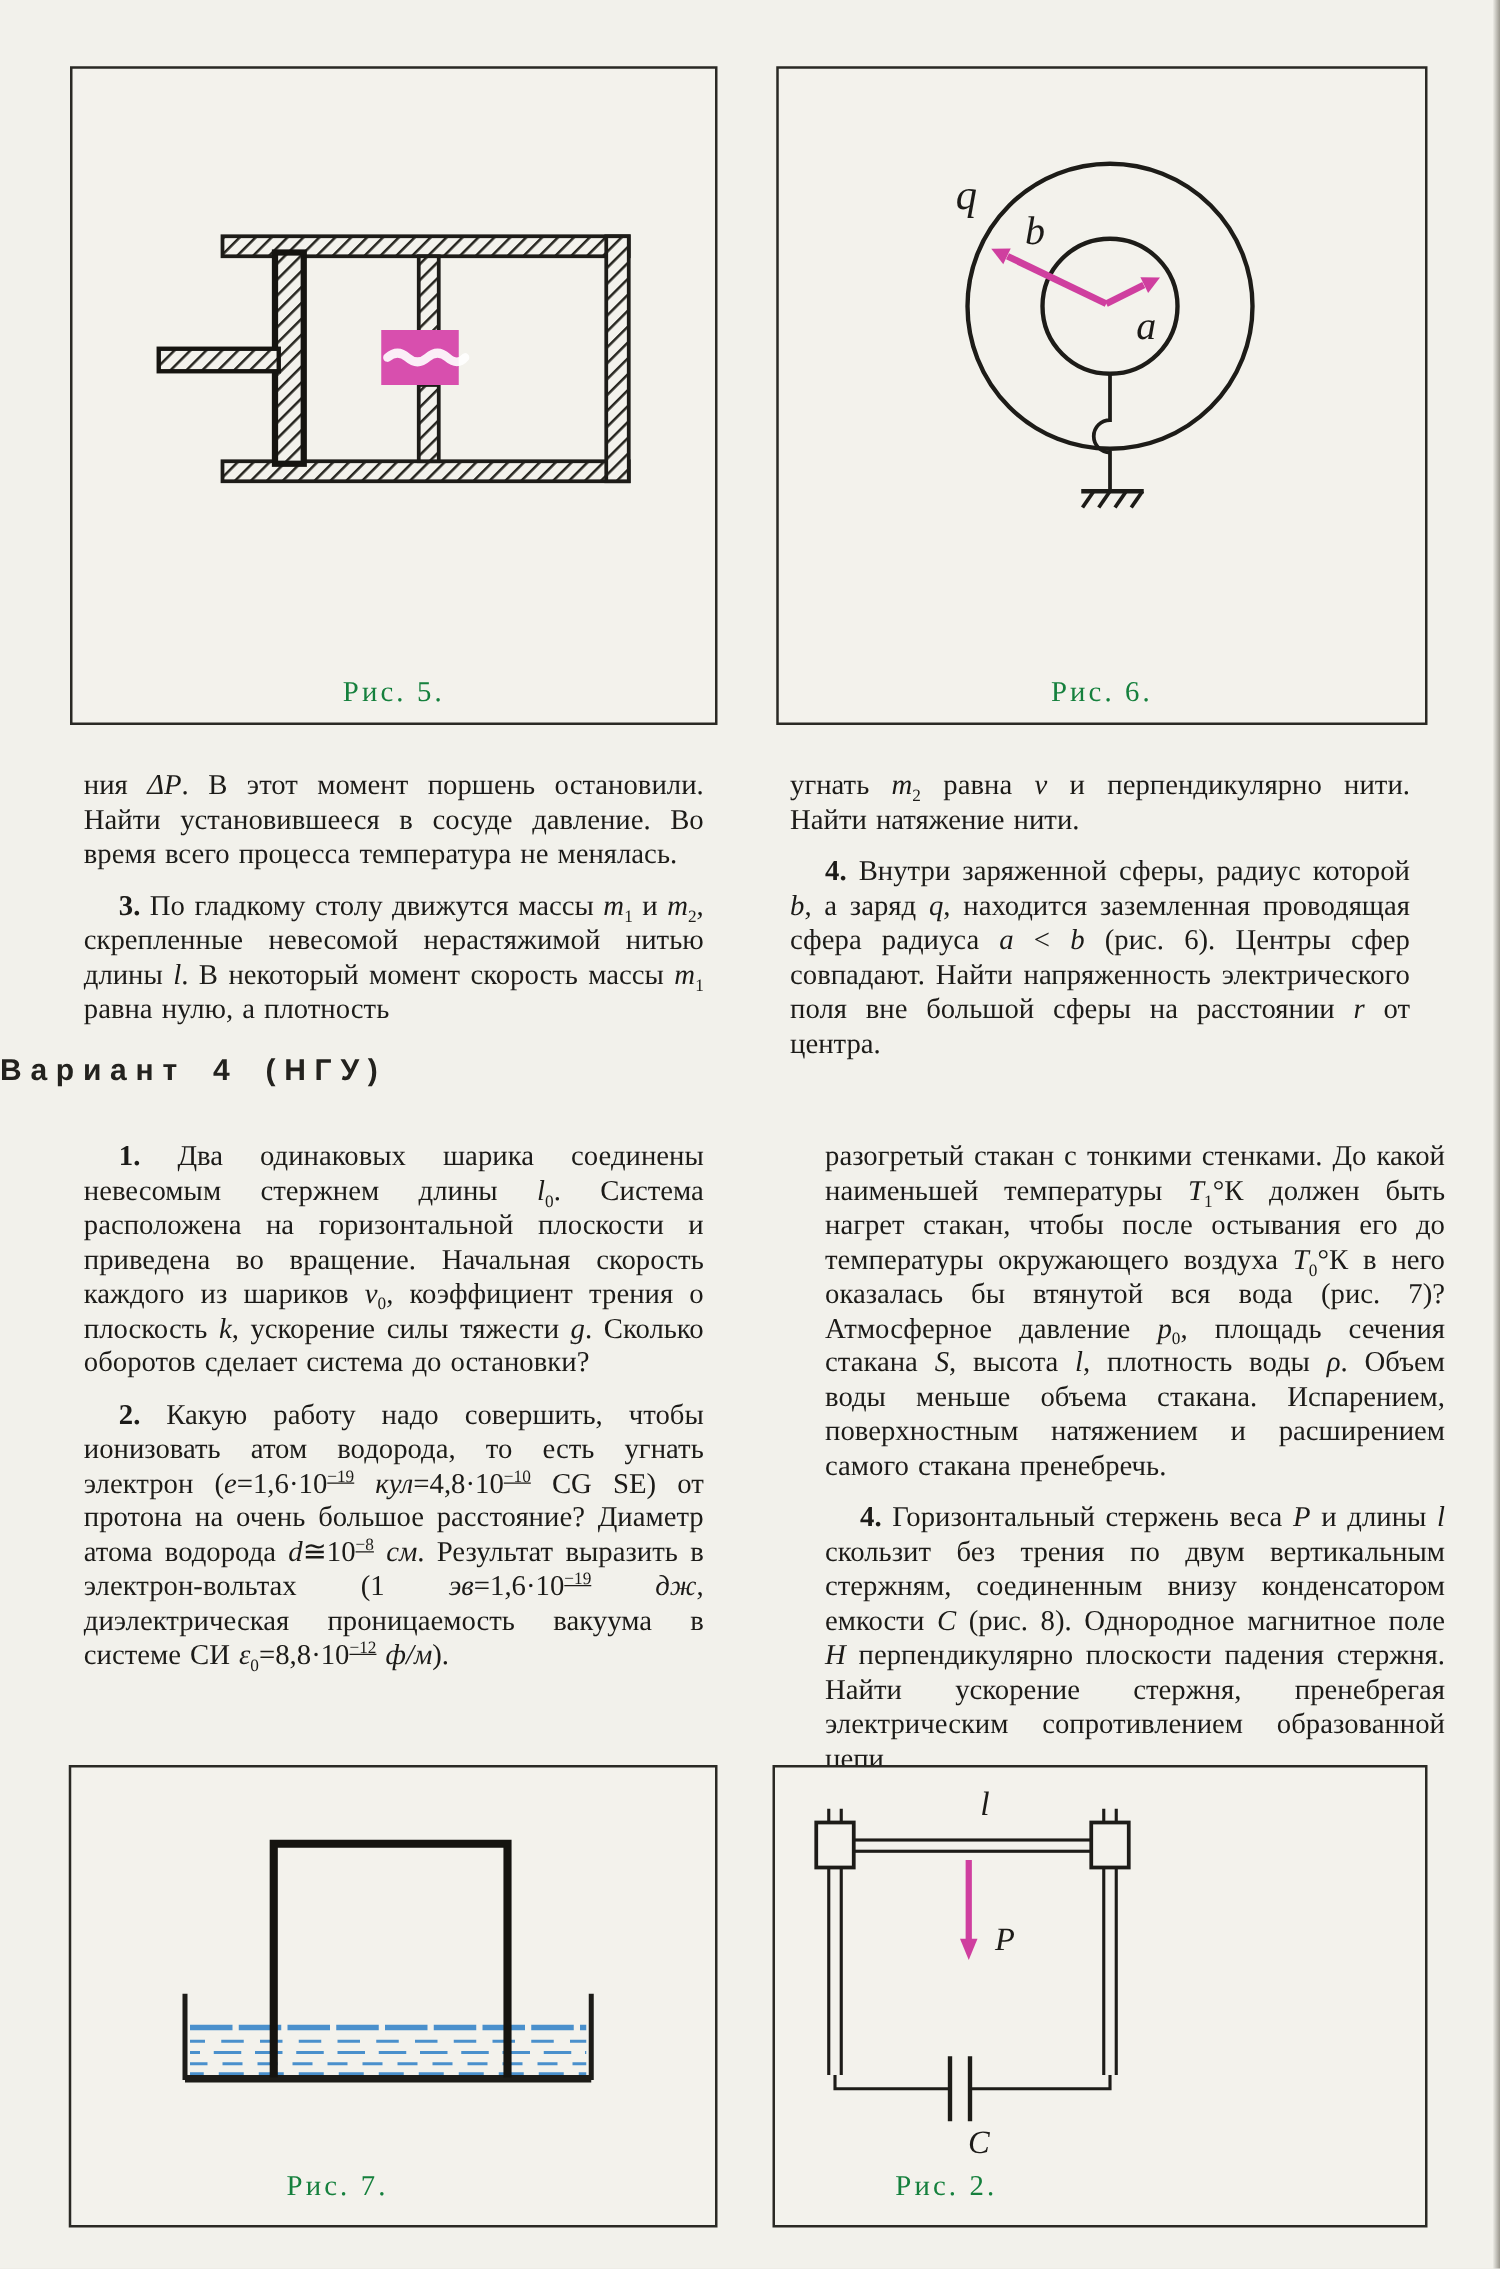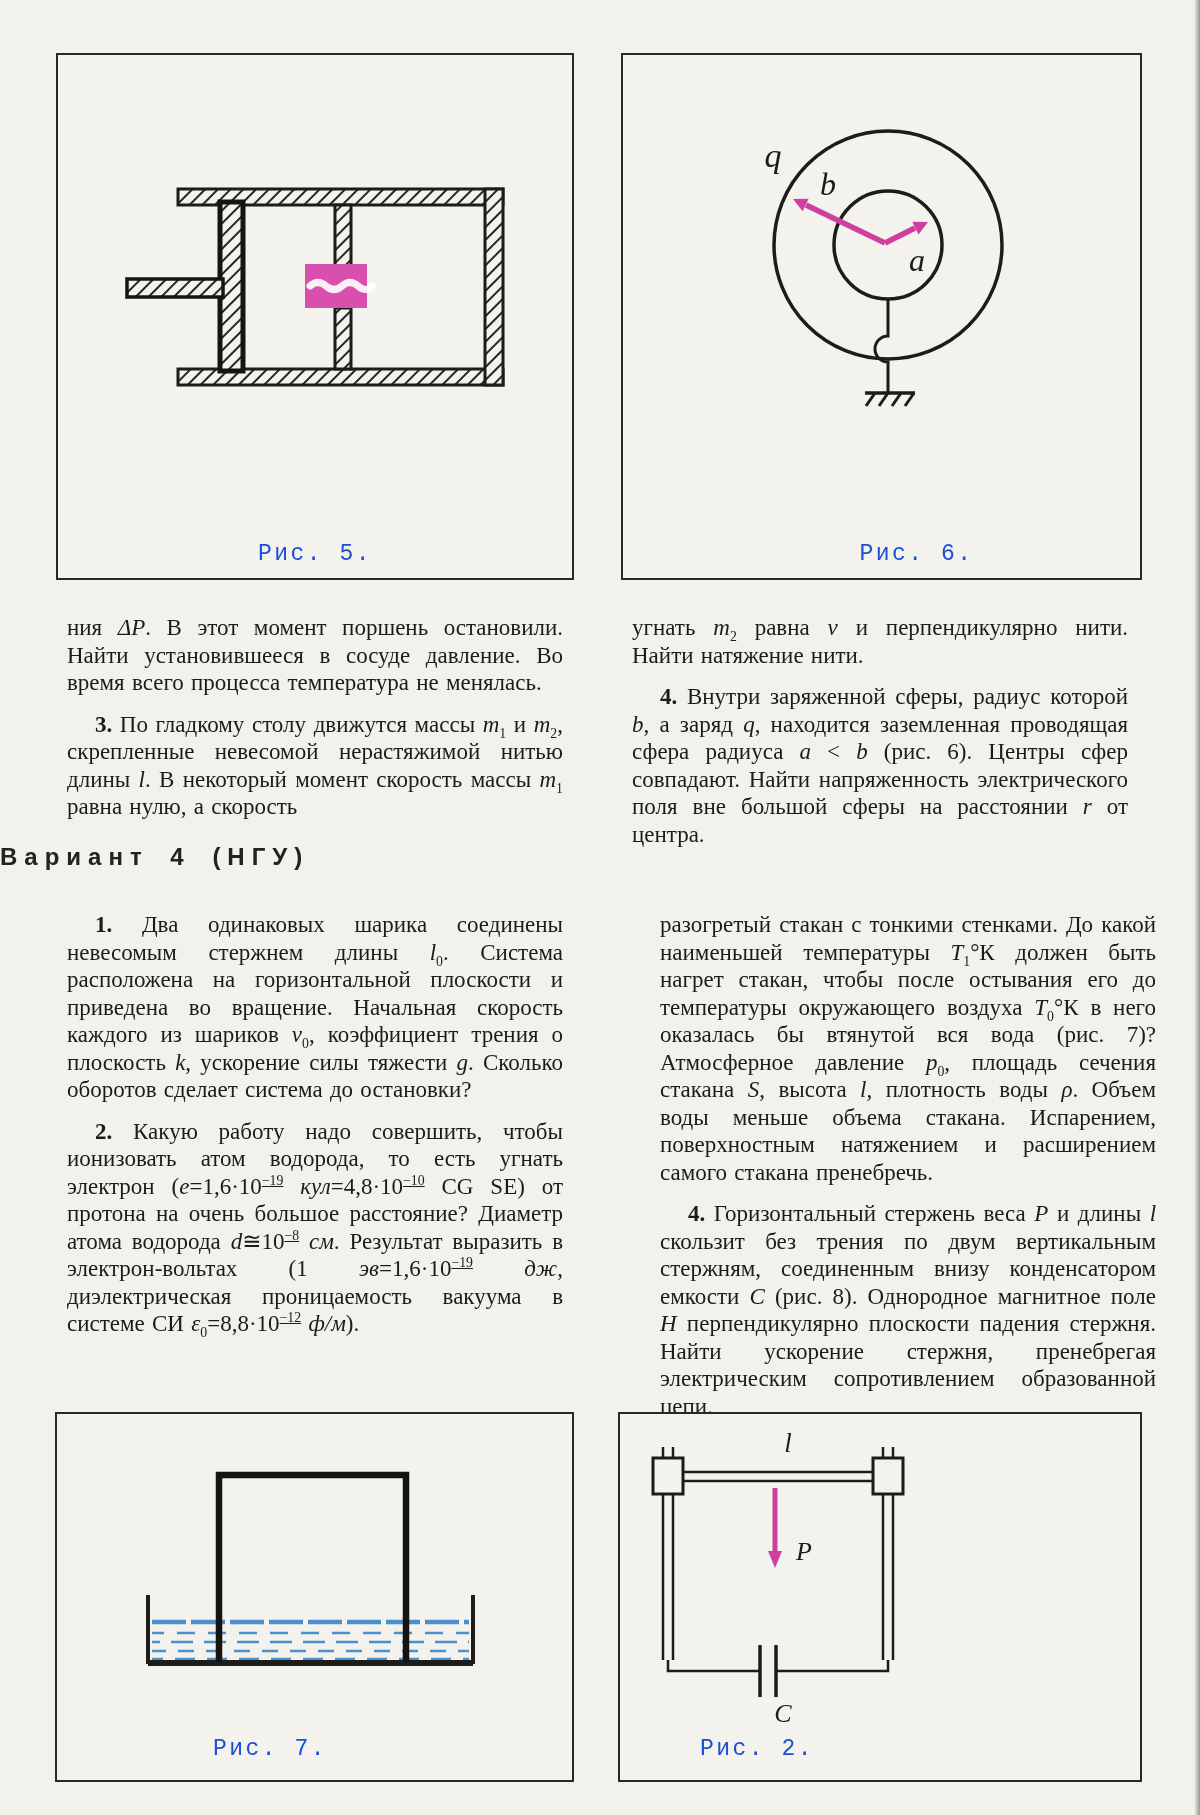--- a/index.html
+++ b/index.html
@@ -9,23 +9,23 @@
     font-family:"Liberation Serif","DejaVu Serif",serif;
   }
   .page-edge{position:absolute;top:0;right:0;width:6px;height:100%;
     background:linear-gradient(to right,rgba(100,95,82,0),rgba(80,76,64,.55));}
   .figbox{position:absolute;border:2px solid #2a2924;background:#f3f2ec;}
   #fig5-box{left:56px;top:53px;width:514px;height:523px;}
   #fig6-box{left:621px;top:53px;width:517px;height:523px;}
   #fig7-box{left:55px;top:1412px;width:515px;height:366px;}
   #fig8-box{left:618px;top:1412px;width:520px;height:366px;}
   .figbox svg{position:absolute;left:0;top:0;width:100%;height:100%;}
-  .figcap{position:absolute;font-size:23px;letter-spacing:2.5px;text-align:center;color:#1d4ed8;font-family:Liberation Mono, monospace;}
+  .figcap{position:absolute;font-size:23px;letter-spacing:2.5px;text-align:center;color:#15803d;}
   #fig5-cap{left:0;top:486px;width:514px;}
-  #fig6-cap{left:0;top:486px;width:517px;margin-left:35px;}
+  #fig6-cap{left:0;top:486px;width:517px;}
   #fig7-cap{left:0;top:322px;width:426px;}
   #fig8-cap{left:0;top:322px;width:274px;}
   .col{position:absolute;width:524px;text-align:justify;font-size:23px;line-height:27.5px;word-spacing:1.5px;}
   #top-left-col{left:53px;top:600px;}
   #top-right-col{left:618px;top:600px;}
   #bottom-left-col{left:53px;top:897px;}
   #bottom-right-col{left:646px;top:897px;}
   .col p{margin:14px;}
   .col p.ind{text-indent:28px;}
   .it{font-style:italic;}
@@ -95,21 +95,21 @@
       </g>
       <text class="svgtext" x="150" y="112" font-size="34" text-anchor="middle">q</text>
       <text class="svgtext" x="205" y="140" font-size="32" text-anchor="middle">b</text>
       <text class="svgtext" x="294" y="216" font-size="32" text-anchor="middle">a</text>
     </svg>
     <div class="figcap" id="fig6-cap">Рис. 6.</div>
   </div>
 
   <div class="col" id="top-left-col">
     <p><span>ния </span><span class="it">ΔP</span><span>. В этот момент поршень остановили. Найти установившееся в сосуде давление. Во время всего процесса температура не менялась.</span></p>
-    <p class="ind"><span class="bd">3. </span><span>По гладкому столу движутся массы </span><span class="it">m</span><sub>1</sub><span> и </span><span class="it">m</span><sub>2</sub><span>, скрепленные невесомой нерастяжимой нитью длины </span><span class="it">l</span><span>. В некоторый момент скорость массы </span><span class="it">m</span><sub>1</sub><span> равна нулю, а скорость</span></p>
+    <p class="ind"><span class="bd">3. </span><span>По гладкому столу движутся массы </span><span class="it">m</span><sub>1</sub><span> и </span><span class="it">m</span><sub>2</sub><span>, скрепленные невесомой нерастяжимой нитью длины </span><span class="it">l</span><span>. В некоторый момент скорость массы </span><span class="it">m</span><sub>1</sub><span> равна нулю, а плотность</span></p>
   </div>
   <div class="col" id="top-right-col">
     <p><span>угнать </span><span class="it">m</span><sub>2</sub><span> равна </span><span class="it">v</span><span> и перпендикулярно нити. Найти натяжение нити.</span></p>
     <p class="ind"><span class="bd">4. </span><span>Внутри заряженной сферы, радиус которой </span><span class="it">b</span><span>, а заряд </span><span class="it">q</span><span>, находится заземленная проводящая сфера радиуса </span><span class="it">a</span><span> &lt; </span><span class="it">b</span><span> (рис. 6). Центры сфер совпадают. Найти напряженность электрического поля вне большой сферы на расстоянии </span><span class="it">r</span><span> от центра.</span></p>
   </div>
 
   <div class="heading">Вариант 4 (НГУ)</div>
 
   <div class="col" id="bottom-left-col">
     <p class="ind"><span class="bd">1. </span><span>Два одинаковых шарика соединены невесомым стержнем длины </span><span class="it">l</span><sub>0</sub><span>. Система расположена на горизонтальной плоскости и приведена во вращение. Начальная скорость каждого из шариков </span><span class="it">v</span><sub>0</sub><span>, коэффициент трения о плоскость </span><span class="it">k</span><span>, ускорение силы тяжести </span><span class="it">g</span><span>. Сколько оборотов сделает система до остановки?</span></p>

